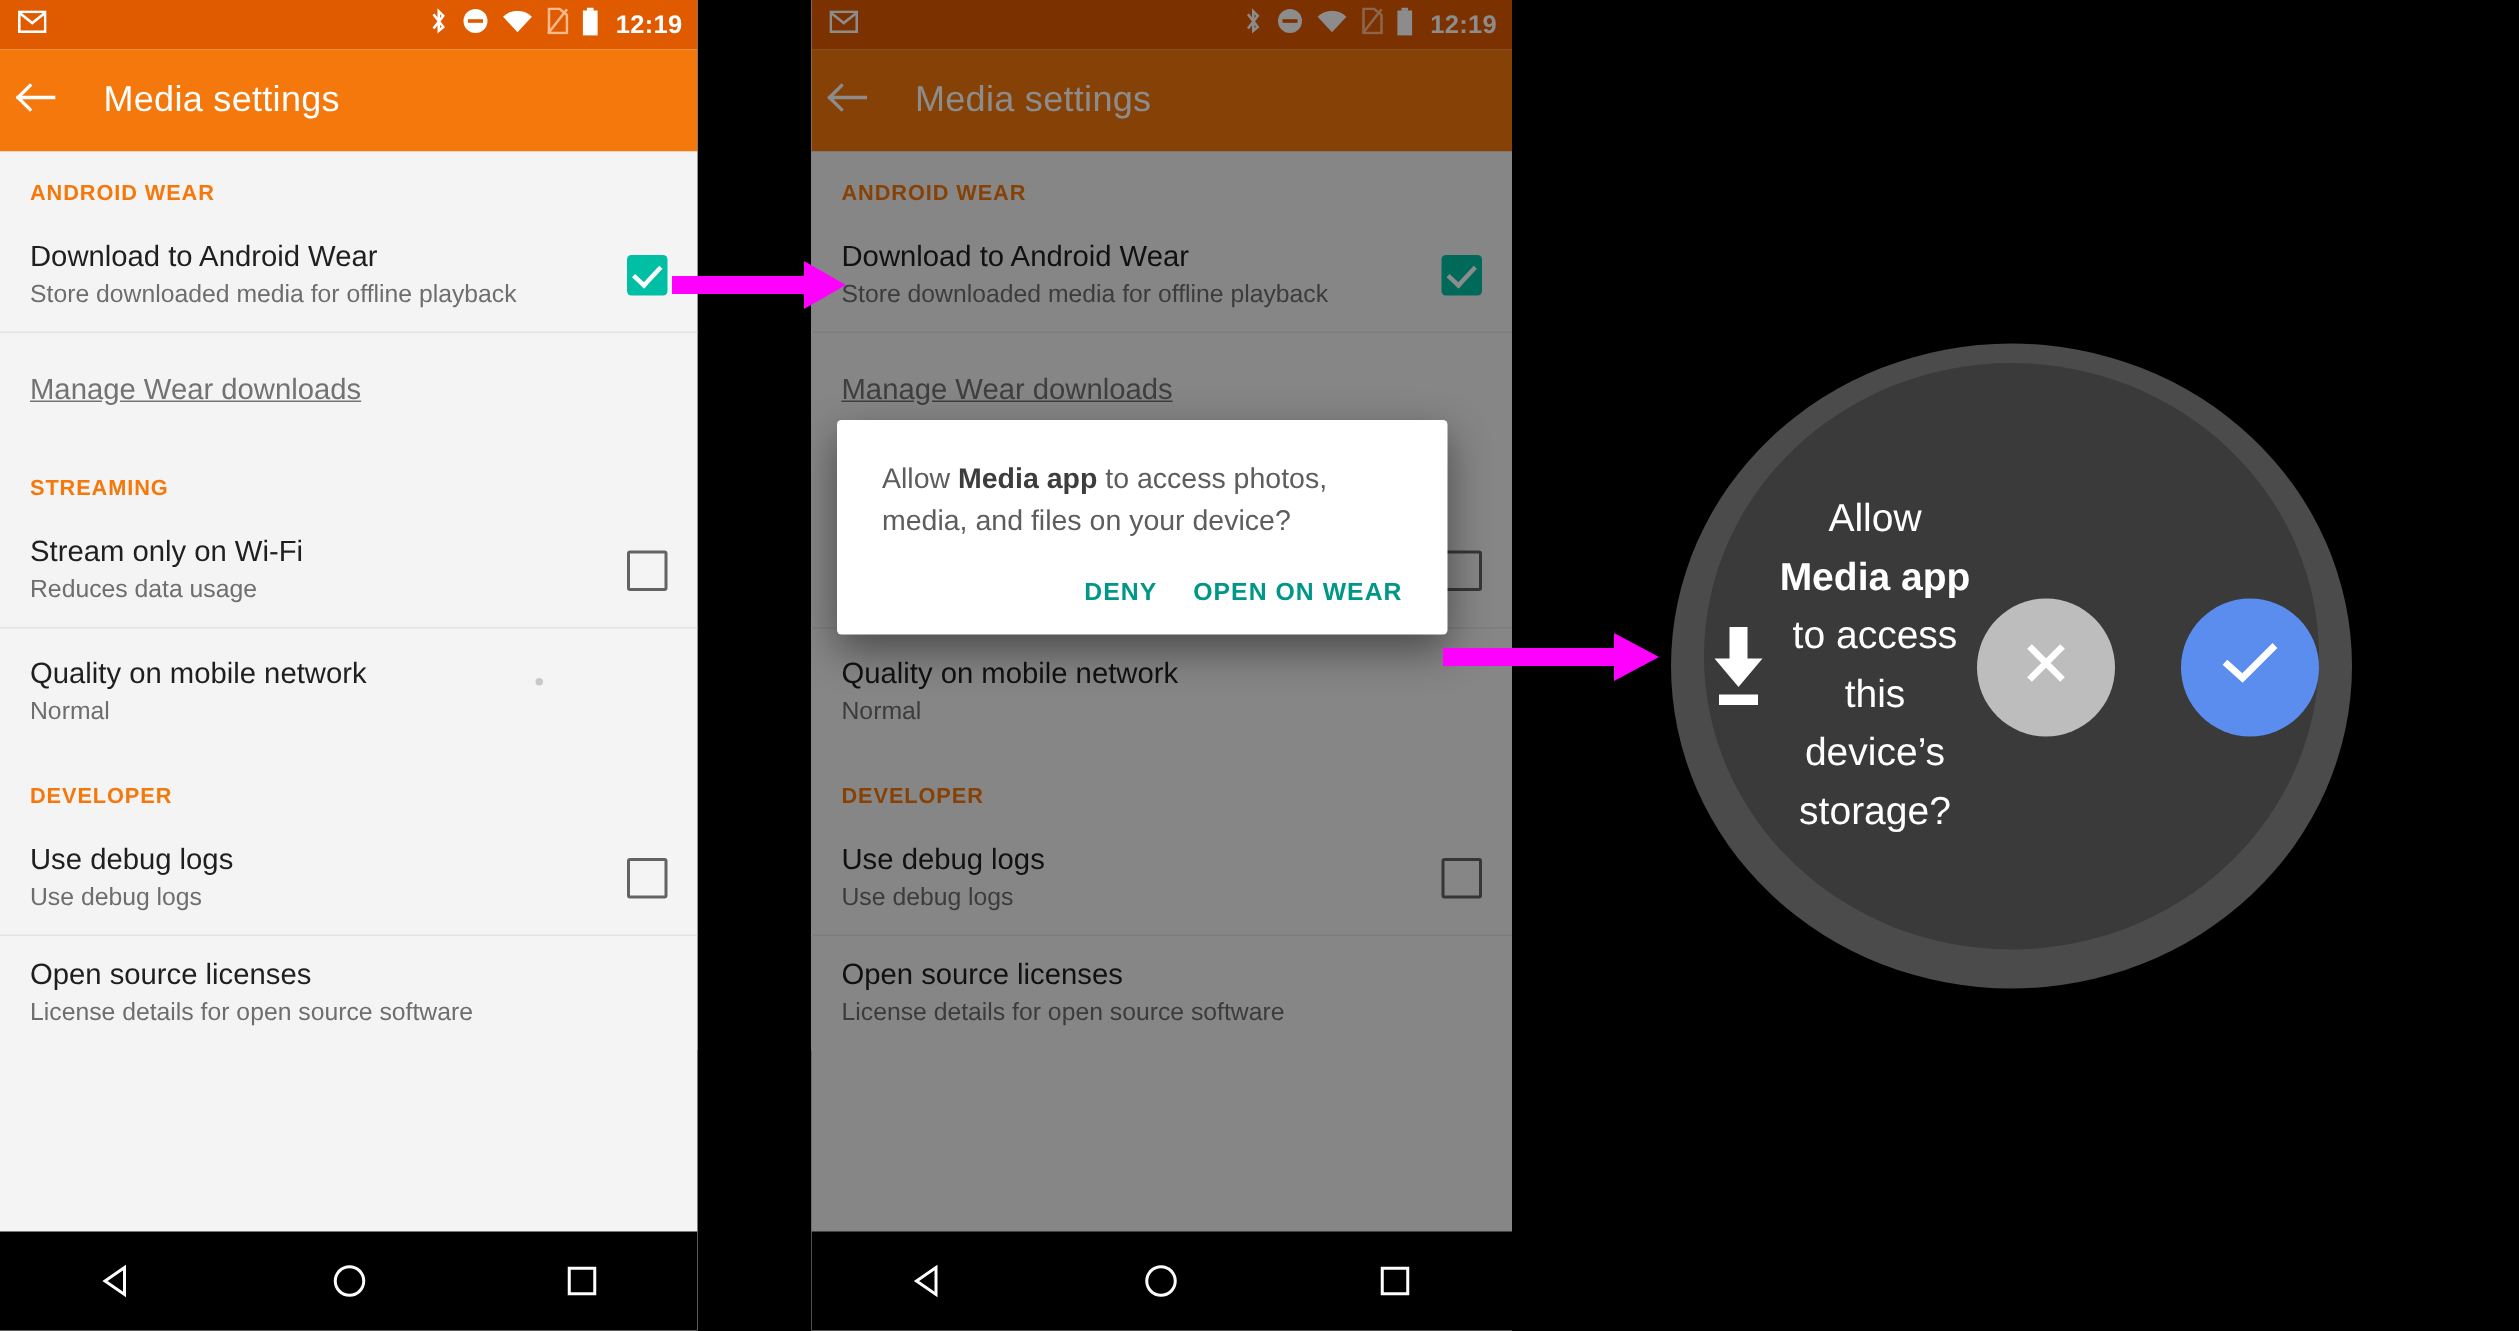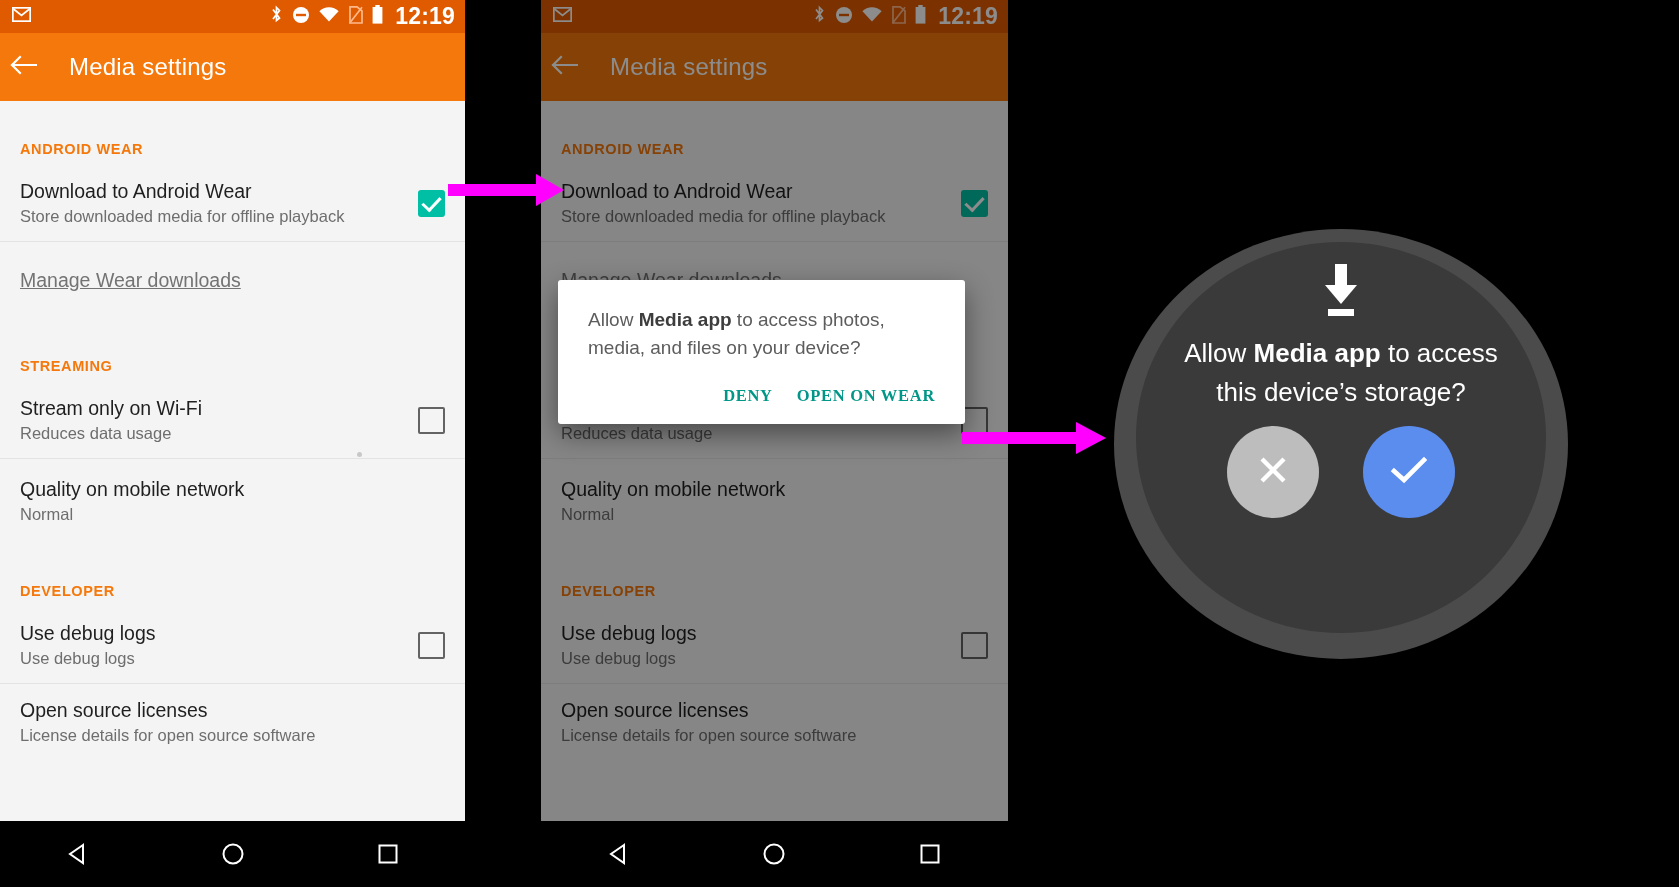--- a/index.html
+++ b/index.html
@@ -9,28 +9,28 @@
 
   
   .phone{position:absolute;top:0;width:465px;height:887px;background:#f4f4f4;overflow:hidden;}
   .phone.left{left:0;}
   .phone.mid{left:541px;width:467px;}
 
   .statusbar{height:33px;background:#E05A00;display:flex;align-items:center;
              padding:0 10px 0 12px;box-sizing:border-box;}
   .sb-left{display:flex;align-items:center;gap:6px;}
   .sb-right{margin-left:auto;display:flex;align-items:center;gap:9px;}
-  .sb-time{color:#fff;font-size:23px;font-weight:700;letter-spacing:.2px;margin-left:3px;}
+  .sb-time{color:#fff;font-size:17px;font-weight:700;letter-spacing:.2px;margin-left:3px;}
 
   .appbar{height:68px;background:#F4780B;display:flex;align-items:center;padding:0 10px;box-sizing:border-box;}
   .appbar .title{color:#fff;font-size:24px;font-weight:500;margin-left:32px;letter-spacing:.2px;}
 
   .list{background:#f4f4f4;}
   .section-hdr{color:#F4780B;font-size:14.5px;font-weight:700;letter-spacing:.6px;
-               padding:40px 0 8px 20px;}
+               padding:20px 0 8px 20px;}
   .row{display:flex;align-items:center;padding:0 20px;box-sizing:border-box;position:relative;}
   .row .texts{flex:1;min-width:0;}
   .row .t1{font-size:19.5px;color:#1f1f1f;line-height:25px;}
   .row .t2{font-size:16.5px;color:#6e6e6e;line-height:23px;margin-top:1px;}
   .row.disabled .t1{color:#737373;text-decoration:underline;}
   .divider{height:1px;background:#e0e0e0;margin:0;}
   .divider.full{background:#e3e3e3;}
 
   .cbox{width:27px;height:27px;box-sizing:border-box;border:2px solid #636363;border-radius:2px;
         flex:0 0 auto;margin-left:12px;}
@@ -47,28 +47,28 @@
 
   
   .scrim{position:absolute;inset:0;background:rgba(0,0,0,.45);pointer-events:none;}
 
   
   .dialog{position:absolute;left:17px;top:280px;width:407px;background:#fff;border-radius:3px;
           box-shadow:0 10px 28px rgba(0,0,0,.45);padding:26px 30px 0 30px;box-sizing:border-box;}
   .dialog .msg{font-size:19px;line-height:28px;color:#5d5d5d;}
   .dialog .msg b{color:#3d3d3d;font-weight:700;}
   .dlg-actions{display:flex;justify-content:flex-end;align-items:flex-end;gap:24px;
-               padding:24px 0 18px 0;font-family:Liberation Serif, serif;}
+               padding:24px 0 18px 0;}
   .dlg-btn{color:#009688;font-size:16.5px;font-weight:700;letter-spacing:.7px;cursor:pointer;}
 
   
   .watch{position:absolute;left:1114px;top:229px;width:454px;height:430px;}
   .watch-outer{position:absolute;inset:0;border-radius:50%;background:#4b4b4b;}
   .watch-face{position:absolute;left:22px;top:13px;right:22px;bottom:26px;border-radius:50%;
-              background:#3a3a3a;display:flex;flex-direction:column;align-items:center;}
+              background:#3a3a3a;display:flex;flex-direction:row;align-items:center;}
   .dl-icon{margin-top:22px;}
   .watch-text{color:#fff;font-size:26px;line-height:39px;text-align:center;margin-top:10px;
               width:330px;font-weight:300;}
   .watch-text b{font-weight:700;}
   .watch-btns{display:flex;gap:44px;margin-top:14px;}
   .wbtn{width:92px;height:92px;border-radius:50%;display:flex;align-items:center;justify-content:center;}
   .wbtn.deny{background:#bdbdbd;}
   .wbtn.allow{background:#5B8DEF;}
 
   

